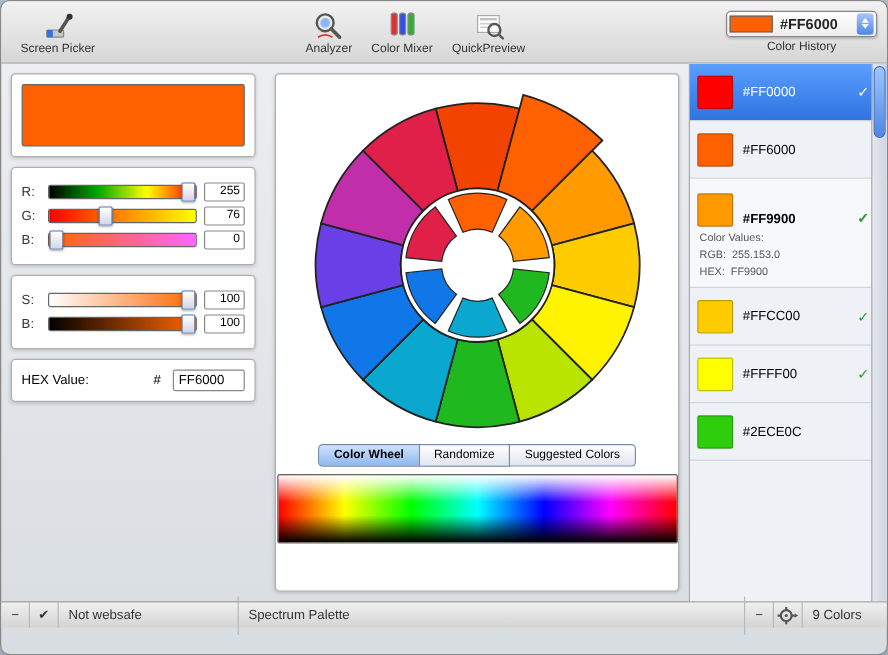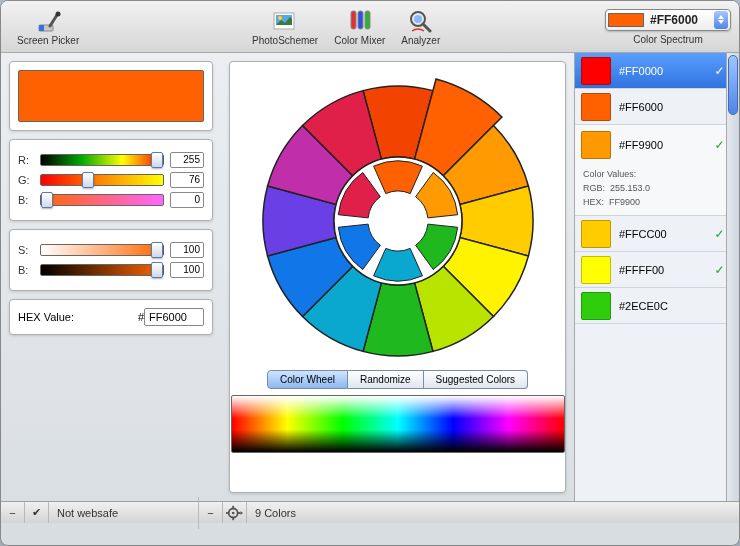--- a/index.html
+++ b/index.html
@@ -27,46 +27,46 @@
 .hexdrop .arrows::after{border-top:4px solid #fff;}
 .body{display:flex;height:calc(100% - 74px - 22px);}
 .leftcol{width:220px;padding:8px;display:flex;flex-direction:column;gap:8px;}
 .panel{background:#fff;border:1px solid #b0b0b0;border-radius:4px;box-shadow:0 1px 3px rgba(0,0,0,.15);padding:8px;}
 .bigswatch{width:100%;height:52px;border:1px solid #666;border-radius:2px;}
 .sliderrow{display:flex;align-items:center;margin:4px 0;}
 .sliderrow .lab{width:16px;color:#333;}
 .sliderrow .track{flex:1;height:12px;border:1px solid #666;border-radius:2px;position:relative;margin:0 6px;}
 .sliderrow .thumb{position:absolute;top:-3px;width:12px;height:16px;background:linear-gradient(#fff,#cfd8e8);border:1px solid #5a7ab0;border-radius:2px;box-shadow:0 1px 2px rgba(0,0,0,.3);}
 .sliderrow .val{width:34px;height:16px;border:1px solid #888;border-radius:2px;background:#fff;text-align:right;padding:0 3px;font-size:10px;line-height:14px;}
-.hexrow{display:flex;align-items:center;gap:0;}
+.hexrow{display:flex;align-items:center;gap:10px;}
 .hexrow .hexin{border:1px solid #888;border-radius:2px;background:#fff;width:60px;height:18px;padding:0 4px;font-size:11px;}
 .midcol{flex:1;padding:8px;display:flex;flex-direction:column;}
 .midpanel{background:#fff;border:1px solid #b0b0b0;border-radius:4px;box-shadow:0 1px 3px rgba(0,0,0,.15);flex:1;display:flex;flex-direction:column;align-items:center;padding-top:4px;}
 .wheel{position:relative;width:300px;height:300px;}
 .segtabs{display:flex;margin:4px 0 6px 0;}
 .segtab{padding:3px 12px;border:1px solid #7a8aaa;background:linear-gradient(#fefefe,#e0e6ef);font-size:10px;cursor:pointer;}
-.segtab.sel{background:linear-gradient(#cfe3ff,#8eb8f0);font-weight:normal;}
+.segtab.sel{background:linear-gradient(#cfe3ff,#8eb8f0);font-weight:bold;}
 .segtab:first-child{border-radius:4px 0 0 4px;}
 .segtab:last-child{border-radius:0 4px 4px 0;border-left:none;}
 .segtab+.segtab{border-left:none;}
 .spectrum{width:334px;height:58px;border:1px solid #666;border-radius:2px;background:
  linear-gradient(to bottom,rgba(255,255,255,1),rgba(255,255,255,0) 40%,rgba(0,0,0,0) 60%,rgba(0,0,0,1)),
  linear-gradient(to right,#f00,#ff0,#0f0,#0ff,#00f,#f0f,#f00);margin-bottom:6px;}
 .rightcol{width:165px;display:flex;flex-direction:column;border-left:1px solid #a8a8a8;background:#eef1f5;}
 .histlist{flex:1;overflow:hidden;position:relative;}
-.hrow{display:flex;align-items:center;height:36px;border-bottom:1px solid #d0d5dc;padding:0 6px;}
+.hrow{display:flex;align-items:center;height:48px;border-bottom:1px solid #d0d5dc;padding:0 6px;}
 .hrow.sel{background:linear-gradient(#5a9eff,#2f74e0);color:#fff;}
 .hrow .sw{width:30px;height:28px;border:1px solid rgba(0,0,0,.25);border-radius:2px;margin-right:8px;}
 .hrow .hx{flex:1;font-size:11px;}
 .hrow .chk{color:#2a9a3a;font-size:12px;margin-right:4px;}
 .hrow.sel .chk{color:#fff;}
 .hrow .ar{font-size:9px;color:#555;}
 .hrow.sel .ar{color:#fff;}
 .hrow.expanded{flex-direction:column;align-items:stretch;height:auto;padding:0;background:#f6f8fa;}
-.hrow.expanded .main{display:flex;align-items:center;height:40px;padding:0 6px;}
+.hrow.expanded .main{display:flex;align-items:flex-end;height:40px;padding:0 6px;font-weight:bold;}
 .hrow .det{font-size:9px;color:#555;padding:2px 8px 6px 8px;line-height:14px;}
 .scroll{position:absolute;right:0;top:0;bottom:0;width:13px;background:linear-gradient(to right,#e3e8ef,#cfd6df);border-left:1px solid #a8a8a8;}
 .scroll .sthumb{position:absolute;left:1px;right:1px;top:2px;height:60px;background:linear-gradient(#9cc6ff,#4f86e5);border:1px solid #3d6cc0;border-radius:6px;}
 .statusbar{height:22px;background:linear-gradient(#f0f0f0,#d4d4d4);border-top:1px solid #a0a0a0;display:flex;align-items:center;font-size:10px;color:#333;}
 .sbcell{padding:16px 8px;border-right:1px solid #b8b8b8;height:100%;display:flex;align-items:center;}
 .sbcell.ic{width:24px;justify-content:center;padding:0;}
 .gearbtn{width:22px;height:18px;}
 </style>
 </head>
 <body>
@@ -83,57 +83,59 @@
             <path d="M15 17 L22 6" stroke="#555" stroke-width="3" stroke-linecap="round"></path>
             <circle cx="23" cy="5" r="2.5" fill="#333"></circle>
           </svg>
       </div>
       <div class="lbl">Screen Picker</div>
     </div>
     <div class="tspacer"></div>
     <div class="tbtn">
       <div class="ic">
         <svg width="26" height="24">
-            <rect x="2" y="4" width="20" height="16" fill="#fff" stroke="#aaa"></rect>
-            <rect x="4" y="6" width="16" height="10" fill="#5aa8e0"></rect>
-            <circle cx="8" cy="9" r="2" fill="#ffd040"></circle>
-            <path d="M4 16 l5 -5 4 3 5 -6 2 2 v6 z" fill="#3a7a3a"></path>
-          </svg>
-      </div>
-      <div class="lbl">PhotoSchemer</div>
-    </div>
-    <div class="tbtn">
-      <div class="ic">
-        <svg width="26" height="24">
-            <rect x="4" y="2" width="5" height="18" rx="2" fill="#e03030" stroke="#888"></rect>
-            <rect x="11" y="2" width="5" height="18" rx="2" fill="#3050e0" stroke="#888"></rect>
-            <rect x="18" y="2" width="5" height="18" rx="2" fill="#30b030" stroke="#888"></rect>
-          </svg>
-      </div>
-      <div class="lbl">Color Mixer</div>
-    </div>
-    <div class="tbtn">
-      <div class="ic">
-        <svg width="26" height="24">
             <circle cx="10" cy="10" r="7" fill="none" stroke="#555" stroke-width="2"></circle>
             <circle cx="10" cy="10" r="4" fill="#8ab8ff"></circle>
             <path d="M15 15 l7 7" stroke="#555" stroke-width="3" stroke-linecap="round"></path>
             <path d="M4 22 q6 -4 12 0" stroke="#e03030" stroke-width="1.5" fill="none"></path>
           </svg>
       </div>
       <div class="lbl">Analyzer</div>
+    </div>
+    <div class="tbtn">
+      <div class="ic">
+        <svg width="26" height="24">
+            <rect x="4" y="2" width="5" height="18" rx="2" fill="#e03030" stroke="#888"></rect>
+            <rect x="11" y="2" width="5" height="18" rx="2" fill="#3050e0" stroke="#888"></rect>
+            <rect x="18" y="2" width="5" height="18" rx="2" fill="#30b030" stroke="#888"></rect>
+          </svg>
+      </div>
+      <div class="lbl">Color Mixer</div>
+    </div>
+    <div class="tbtn">
+      <div class="ic">
+        <svg width="26" height="24">
+            <rect x="4" y="4" width="18" height="14" fill="#fff" stroke="#aaa"></rect>
+            <rect x="6" y="6" width="14" height="2" fill="#c0c0c0"></rect>
+            <rect x="6" y="10" width="14" height="1.5" fill="#d0d0d0"></rect>
+            <rect x="6" y="13" width="10" height="1.5" fill="#d0d0d0"></rect>
+            <circle cx="18" cy="16" r="5" fill="none" stroke="#555" stroke-width="2"></circle>
+            <path d="M22 20 l4 4" stroke="#555" stroke-width="2"></path>
+          </svg>
+      </div>
+      <div class="lbl">QuickPreview</div>
     </div>
     <div class="tspacer"></div>
     <div style="display:flex;flex-direction:column;align-items:center;gap:3px;">
       <div class="hexdrop">
         <div class="sw" style="background:#FF6000"></div>
         <div class="txt">#FF6000</div>
         <div class="arrows"></div>
       </div>
-      <div class="lbl" style="font-size:10px;color:#333;">Color Spectrum</div>
+      <div class="lbl" style="font-size:10px;color:#333;">Color History</div>
     </div>
   </div>
 
   <div class="body">
 
     <div class="leftcol">
       <div class="panel">
         <div class="bigswatch" style="background: rgb(255, 96, 0);"></div>
       </div>
       <div class="panel">
@@ -265,20 +267,21 @@
           </div>
       </div>
     </div>
 
   </div>
 
   <div class="statusbar">
     <div class="sbcell ic">−</div>
     <div class="sbcell ic">✔</div>
     <div class="sbcell" style="width:150px">Not websafe</div>
+    <div class="sbcell" style="flex:1">Spectrum Palette</div>
     <div class="sbcell ic">−</div>
     <div class="sbcell ic">
       <svg class="gearbtn" viewBox="0 0 20 20">
           <circle cx="8" cy="10" r="5" fill="none" stroke="#555" stroke-width="2"></circle>
           <circle cx="8" cy="10" r="1.5" fill="#555"></circle>
           <g stroke="#555" stroke-width="2">
             <line x1="8" y1="2" x2="8" y2="5"></line>
             <line x1="8" y1="15" x2="8" y2="18"></line>
             <line x1="0" y1="10" x2="3" y2="10"></line>
             <line x1="13" y1="10" x2="16" y2="10"></line>

